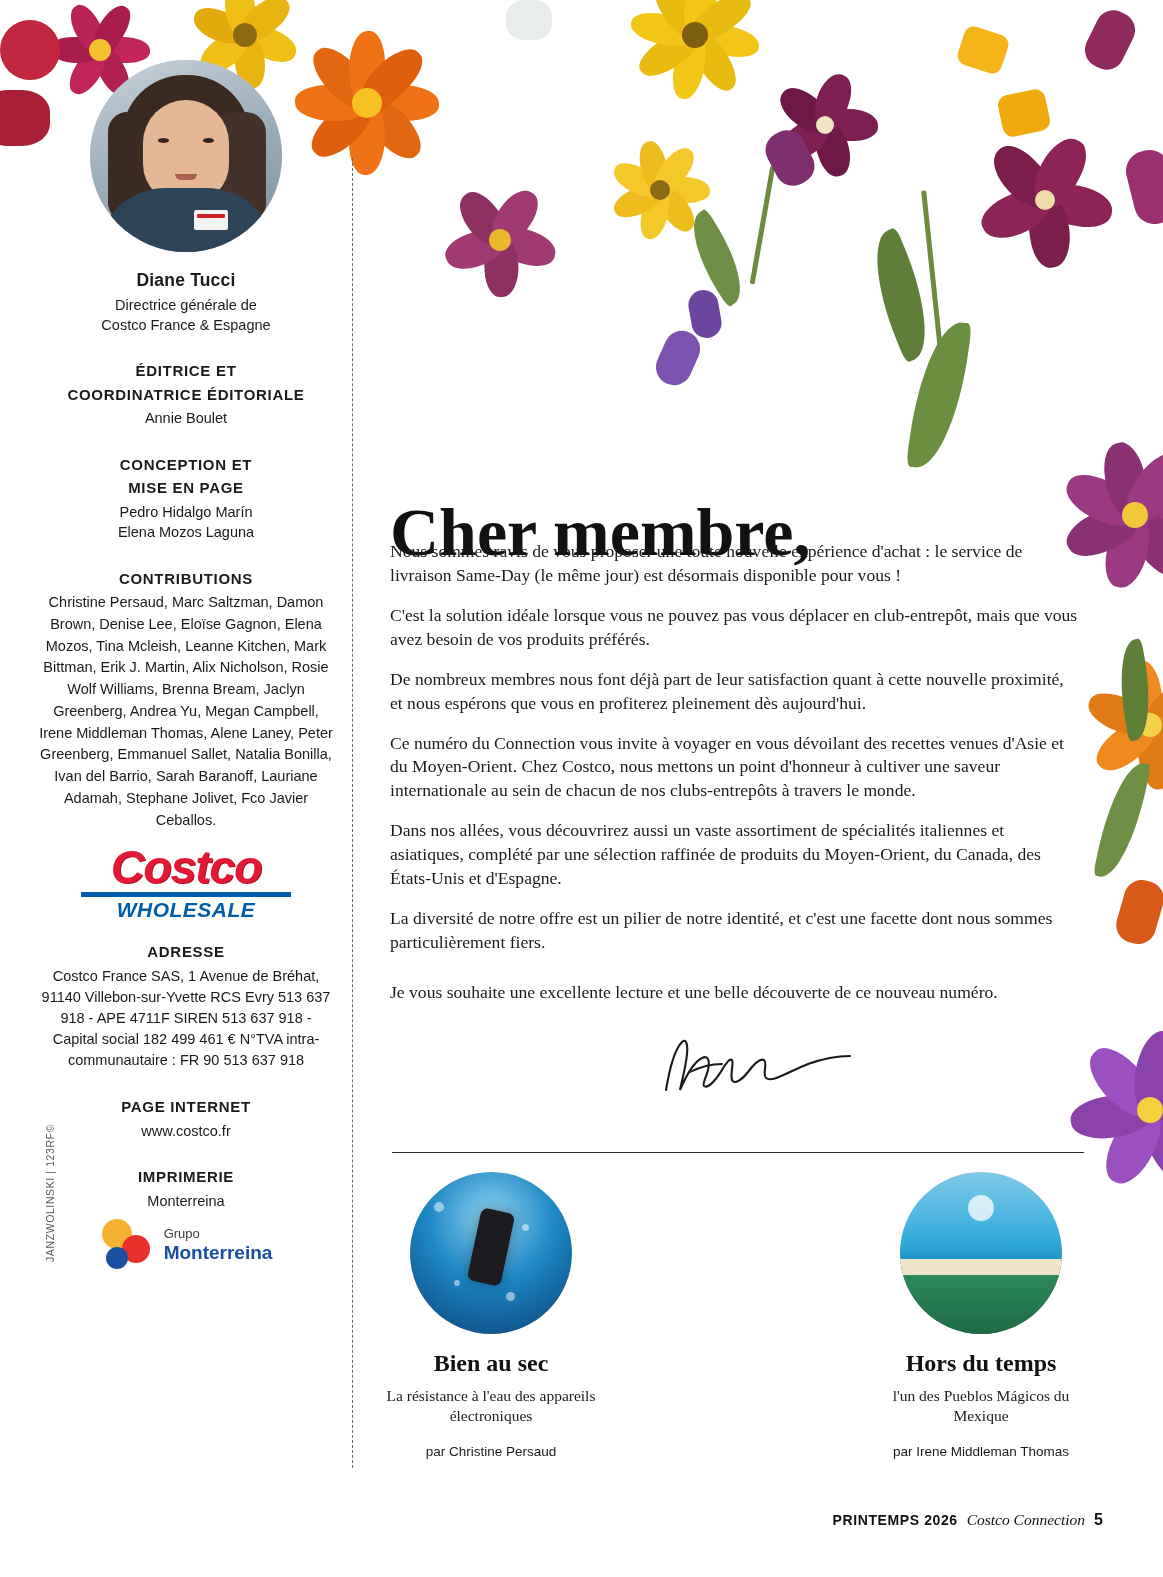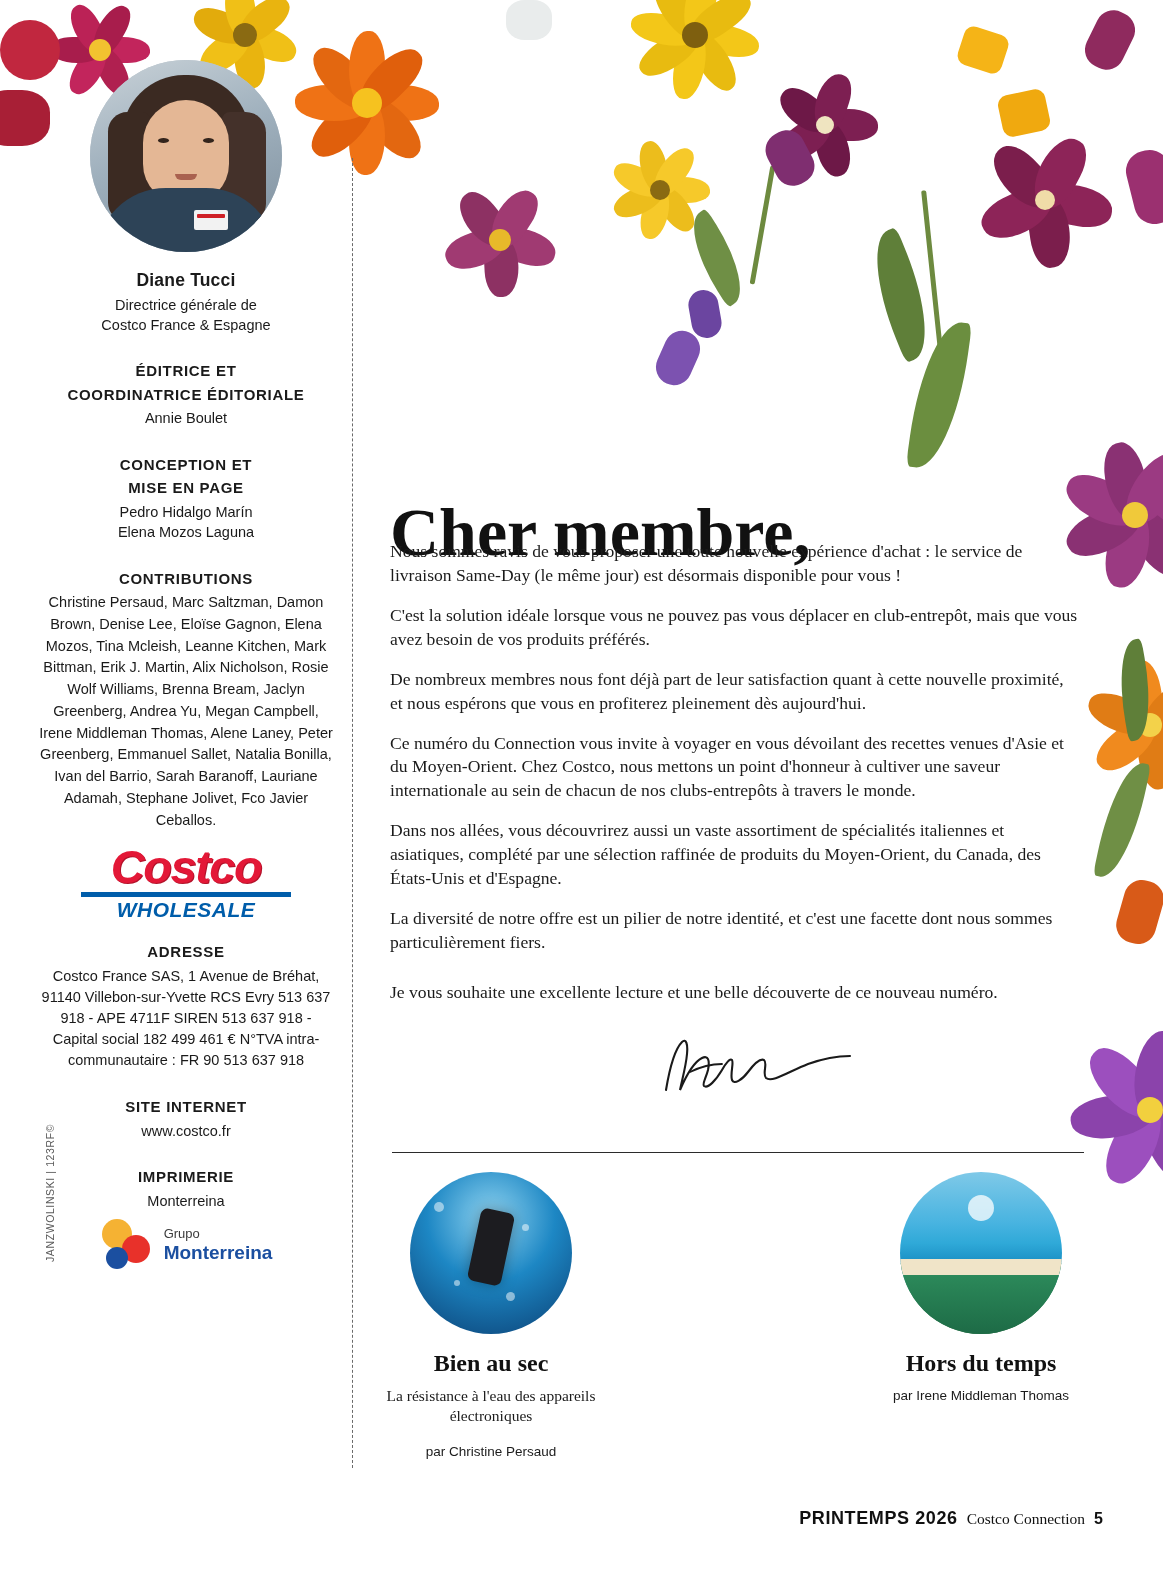--- a/index.html
+++ b/index.html
@@ -256,22 +256,22 @@
   }
   .teaser-by {
     font-size: 13.5px; color: #1b1b1b; margin: 12px;
   }
 
   
   .footer {
     position: absolute; right: 60px; bottom: 48px;
     display: flex; align-items: baseline; gap: 9px;
   }
-  .footer .issue { font-size: 18px; font-weight: bold; letter-spacing: .6px; color: #111; margin-left: 24px; }
-  .footer .mag { font-family: "Liberation Serif", serif; font-size: 15.5px; color: #111; }
+  .footer .issue { font-size: 14px; font-weight: bold; letter-spacing: .6px; color: #111; margin-left: 24px; }
+  .footer .mag { font-family: "Liberation Serif", serif; font-style: italic; font-size: 15.5px; color: #111; }
   .footer .pg { font-size: 16px; font-weight: bold; color: #111; }
 </style>
 </head>
 <body>
 
 <div class="bg-layer">
 
   <div class="flower" style="left:40px;top:-10px;width:120px;height:120px;">
     <div class="pt" style="width:54px;height:26px;background:#c2255c;transform:rotate(0deg) translate(-4px,-13px);"></div>
     <div class="pt" style="width:54px;height:26px;background:#b02050;transform:rotate(60deg) translate(-4px,-13px);"></div>
@@ -452,21 +452,21 @@
       <div class="costco-bar"></div>
       <div class="costco-sub">WHOLESALE</div>
     </div>
 
     <div class="sec" style="margin-top:4px;">
       <p class="sec-title">ADRESSE</p>
       <p class="addr">Costco France SAS, 1 Avenue de Bréhat, 91140 Villebon-sur-Yvette RCS Evry 513 637 918 - APE 4711F SIREN 513 637 918 - Capital social 182 499 461 € N°TVA intra-communautaire : FR 90 513 637 918</p>
     </div>
 
     <div class="sec">
-      <p class="sec-title">SITE INTERNET</p>
+      <p class="sec-title">PAGE INTERNET</p>
       <p class="sec-body">www.costco.fr</p>
     </div>
 
     <div class="sec">
       <p class="sec-title">IMPRIMERIE</p>
       <p class="sec-body">Monterreina</p>
       <div class="mont-logo">
         <div class="mont-marks">
           <div class="c1"></div>
             <div class="c2"></div>
@@ -519,20 +519,21 @@
     </div>
 
 
     <div class="teaser">
       <div class="teaser-img t3">
         <div class="sun"></div>
         <div class="land"></div>
         <div class="beach"></div>
       </div>
       <p class="teaser-title">Hors du temps</p>
+      <p class="teaser-desc">l'un des Pueblos Mágicos du Mexique</p>
       <p class="teaser-by">par Irene Middleman Thomas</p>
     </div>
 
   </div>
 
   <div class="footer">
     <span class="issue">PRINTEMPS 2026</span>
     <span class="mag">Costco Connection</span>
     <span class="pg">5</span>
   </div>

